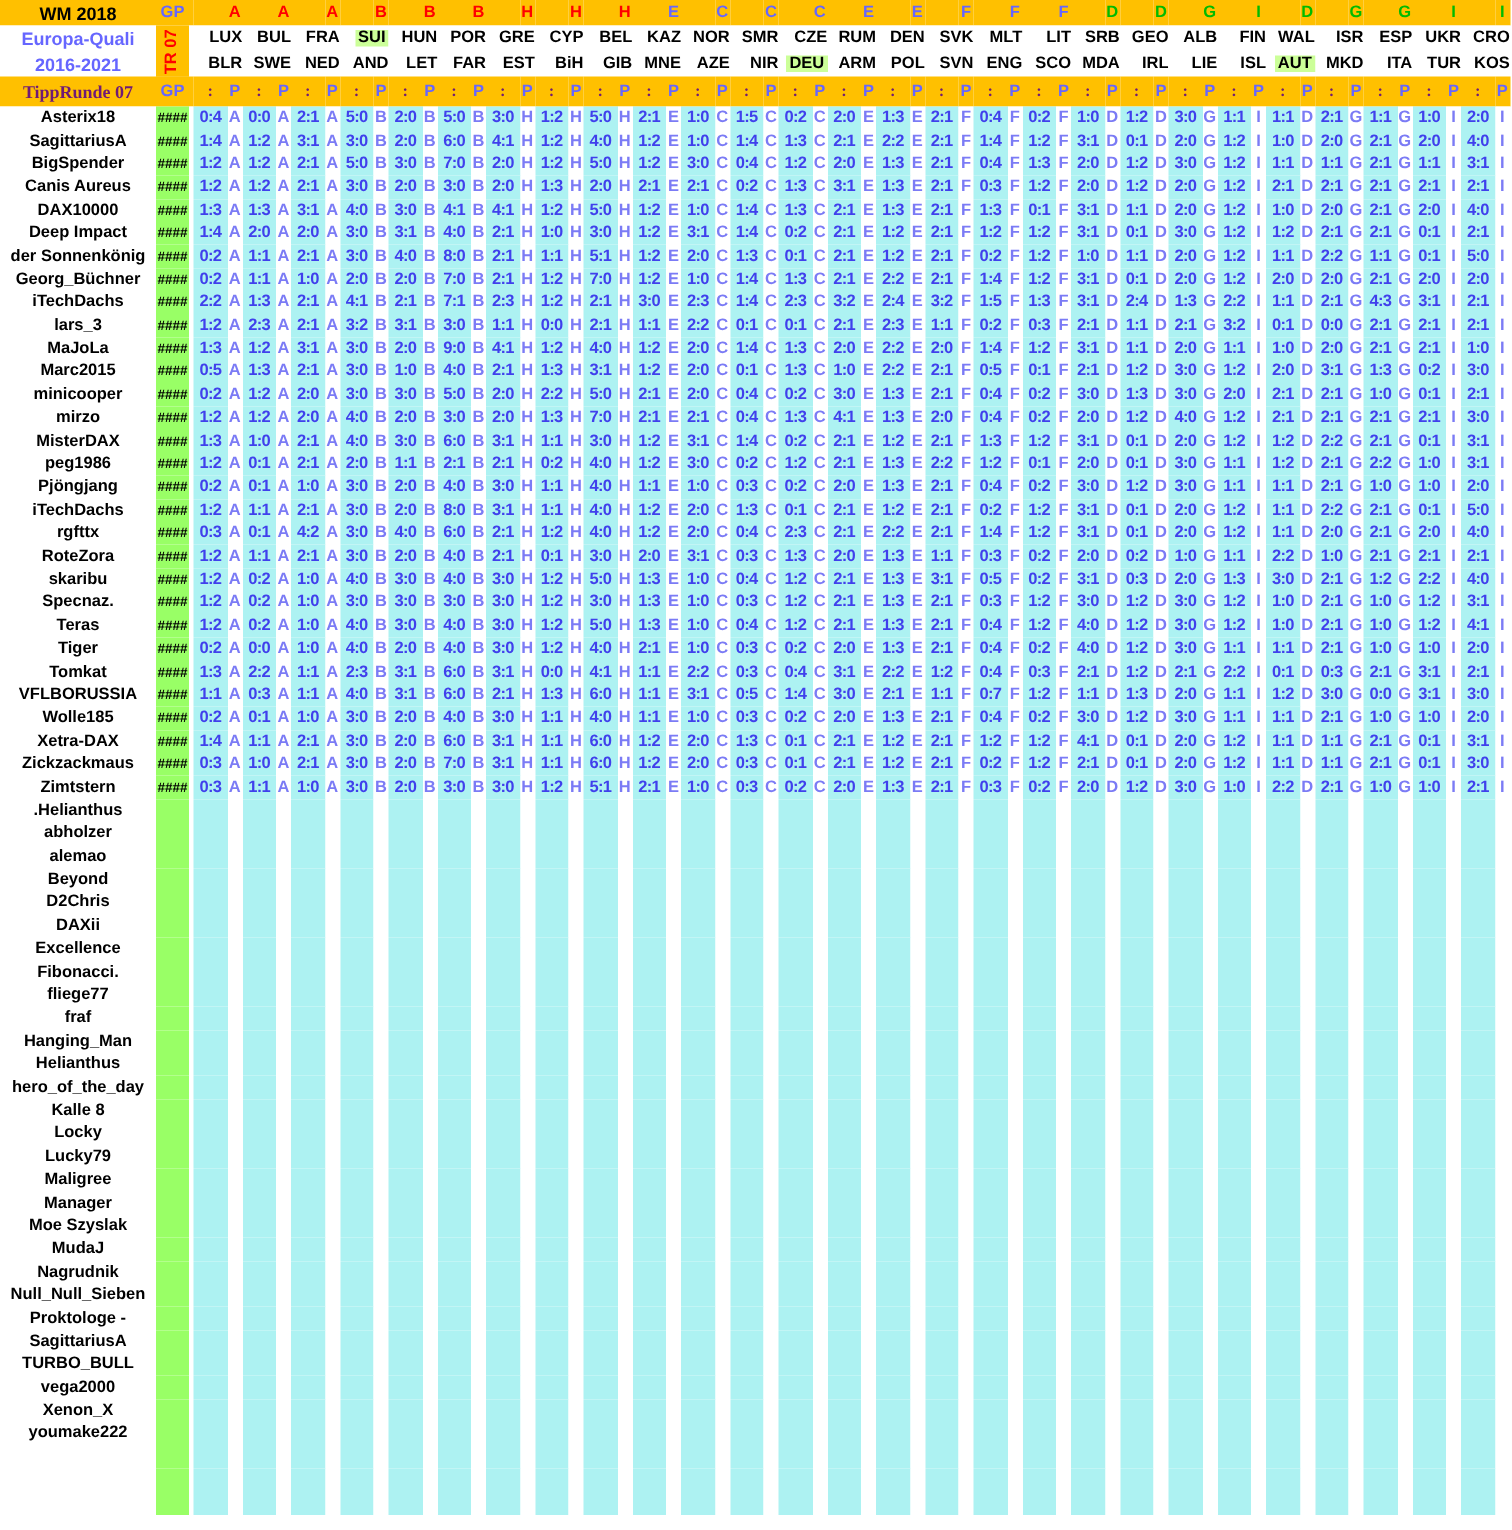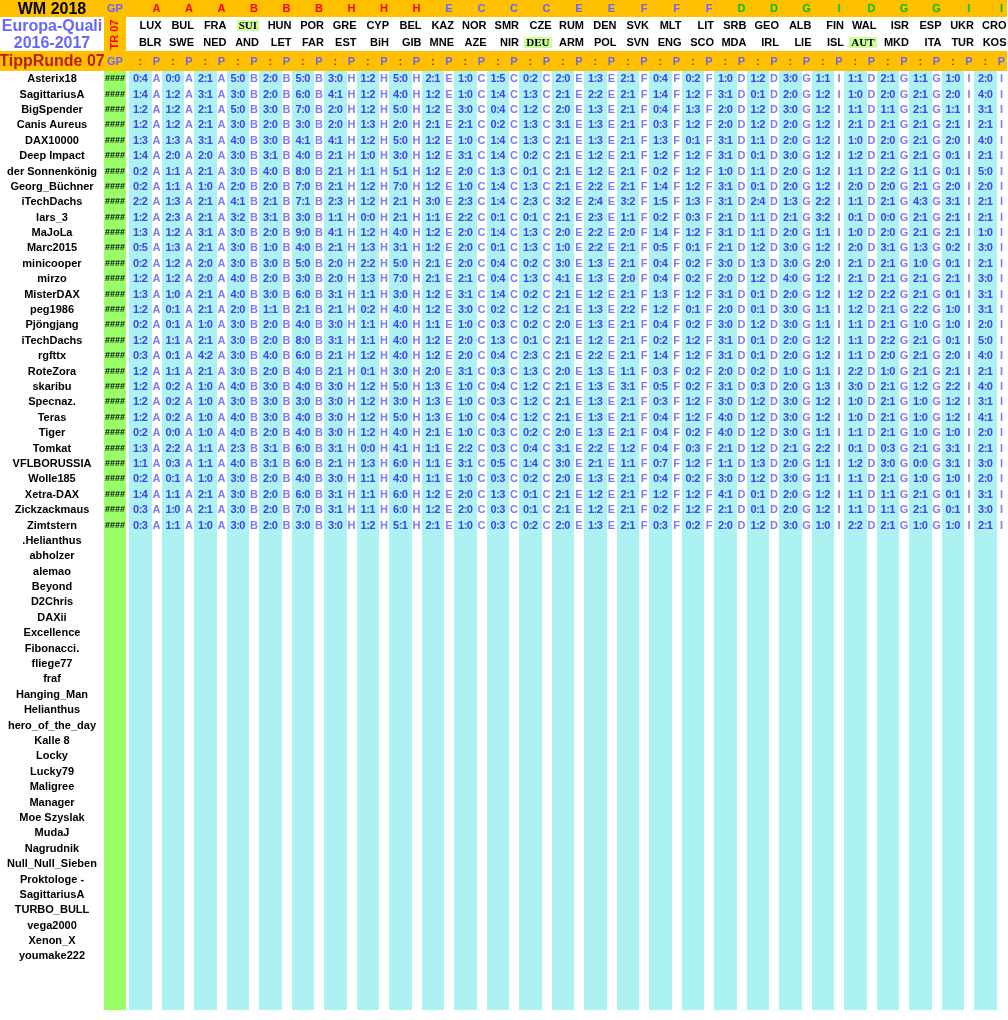--- a/index.html
+++ b/index.html
@@ -9,29 +9,29 @@
     grid-template-columns:104px 22px 3px repeat(27, 22.5px 10px);
     grid-template-rows:17px 17px 17px 20px repeat(61, 15.4px);
     width:1006.5px;
   }
   .c{display:flex;align-items:center;justify-content:center;
      font-weight:bold;font-size:11px;line-height:1;white-space:nowrap;overflow:visible;}
   .o{background:#FFC000;}
   .w{background:#FFFFFF;}
   .cy{background:#ADF2F2;}
   .lg{background:#99FF66;}
-  .t-red{color:#b91c1c;}
+  .t-red{color:#701a75;font-family:Liberation Serif, serif;}
   .t-pur{color:#6666FF;}
   .t-blk{color:#000000;}
   .t-score{color:#4040EC;letter-spacing:-0.5px;}
   .t-ltr{color:#7B7BF5;}
-  .big{font-size:16px;}
+  .big{font-size:12px;}
   .hash{font-size:9px;letter-spacing:0;}
   .span2{grid-column:span 2;justify-content:flex-end;}
-  .hl{background:#CCFF99;padding:0 2px;font-family:Liberation Serif, serif;}
+  .hl{background:#CCFF99;padding:0 2px;}
   .tr-cell{position:relative;z-index:2;height:34px;align-self:start;}
   .tr-cell span{display:block;transform:rotate(-90deg);color:#FF0000;font-weight:bold;font-size:11px;white-space:nowrap;}
 </style>
 </head>
 <body>
 
 <div class="grid" id="sheet">
     <div class="c o big t-blk">WM 2018</div>
     <div class="c o t-pur">GP</div>
     <div class="c o"></div>
@@ -168,21 +168,21 @@
     </div>
     <div class="c w span2 t-blk">
       <span>ESP</span>
     </div>
     <div class="c w span2 t-blk">
       <span>UKR</span>
     </div>
     <div class="c w span2 t-blk">
       <span>CRO</span>
     </div>
-    <div class="c w big t-pur">2016-2017</div>
+    <div class="c w big t-pur">2016-2021</div>
     <div class="c o"></div>
     <div class="c w"></div>
     <div class="c w span2 t-blk">
       <span>BLR</span>
     </div>
     <div class="c w span2 t-blk">
       <span>SWE</span>
     </div>
     <div class="c w span2 t-blk">
       <span>NED</span>

